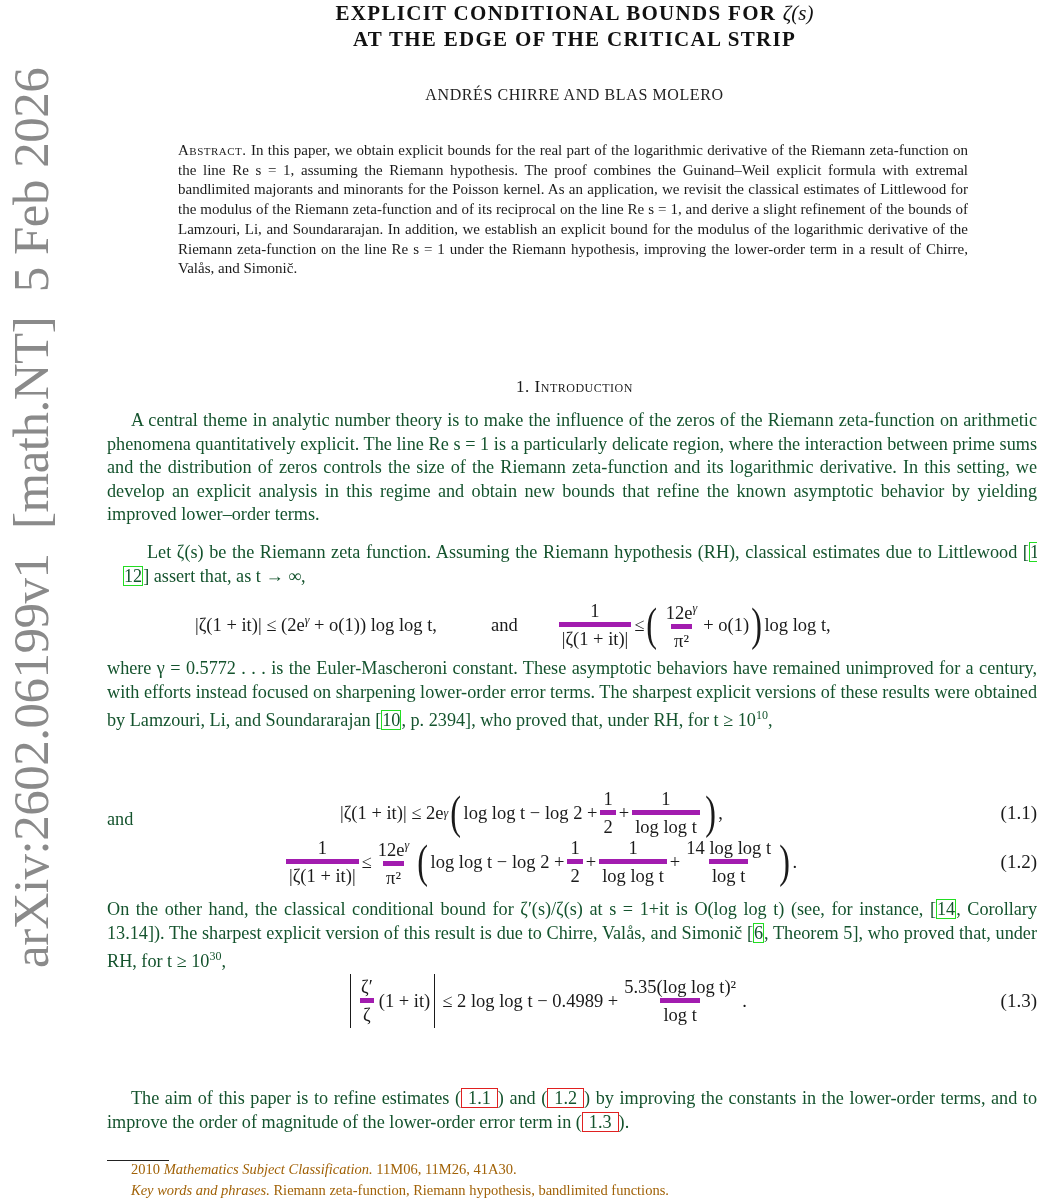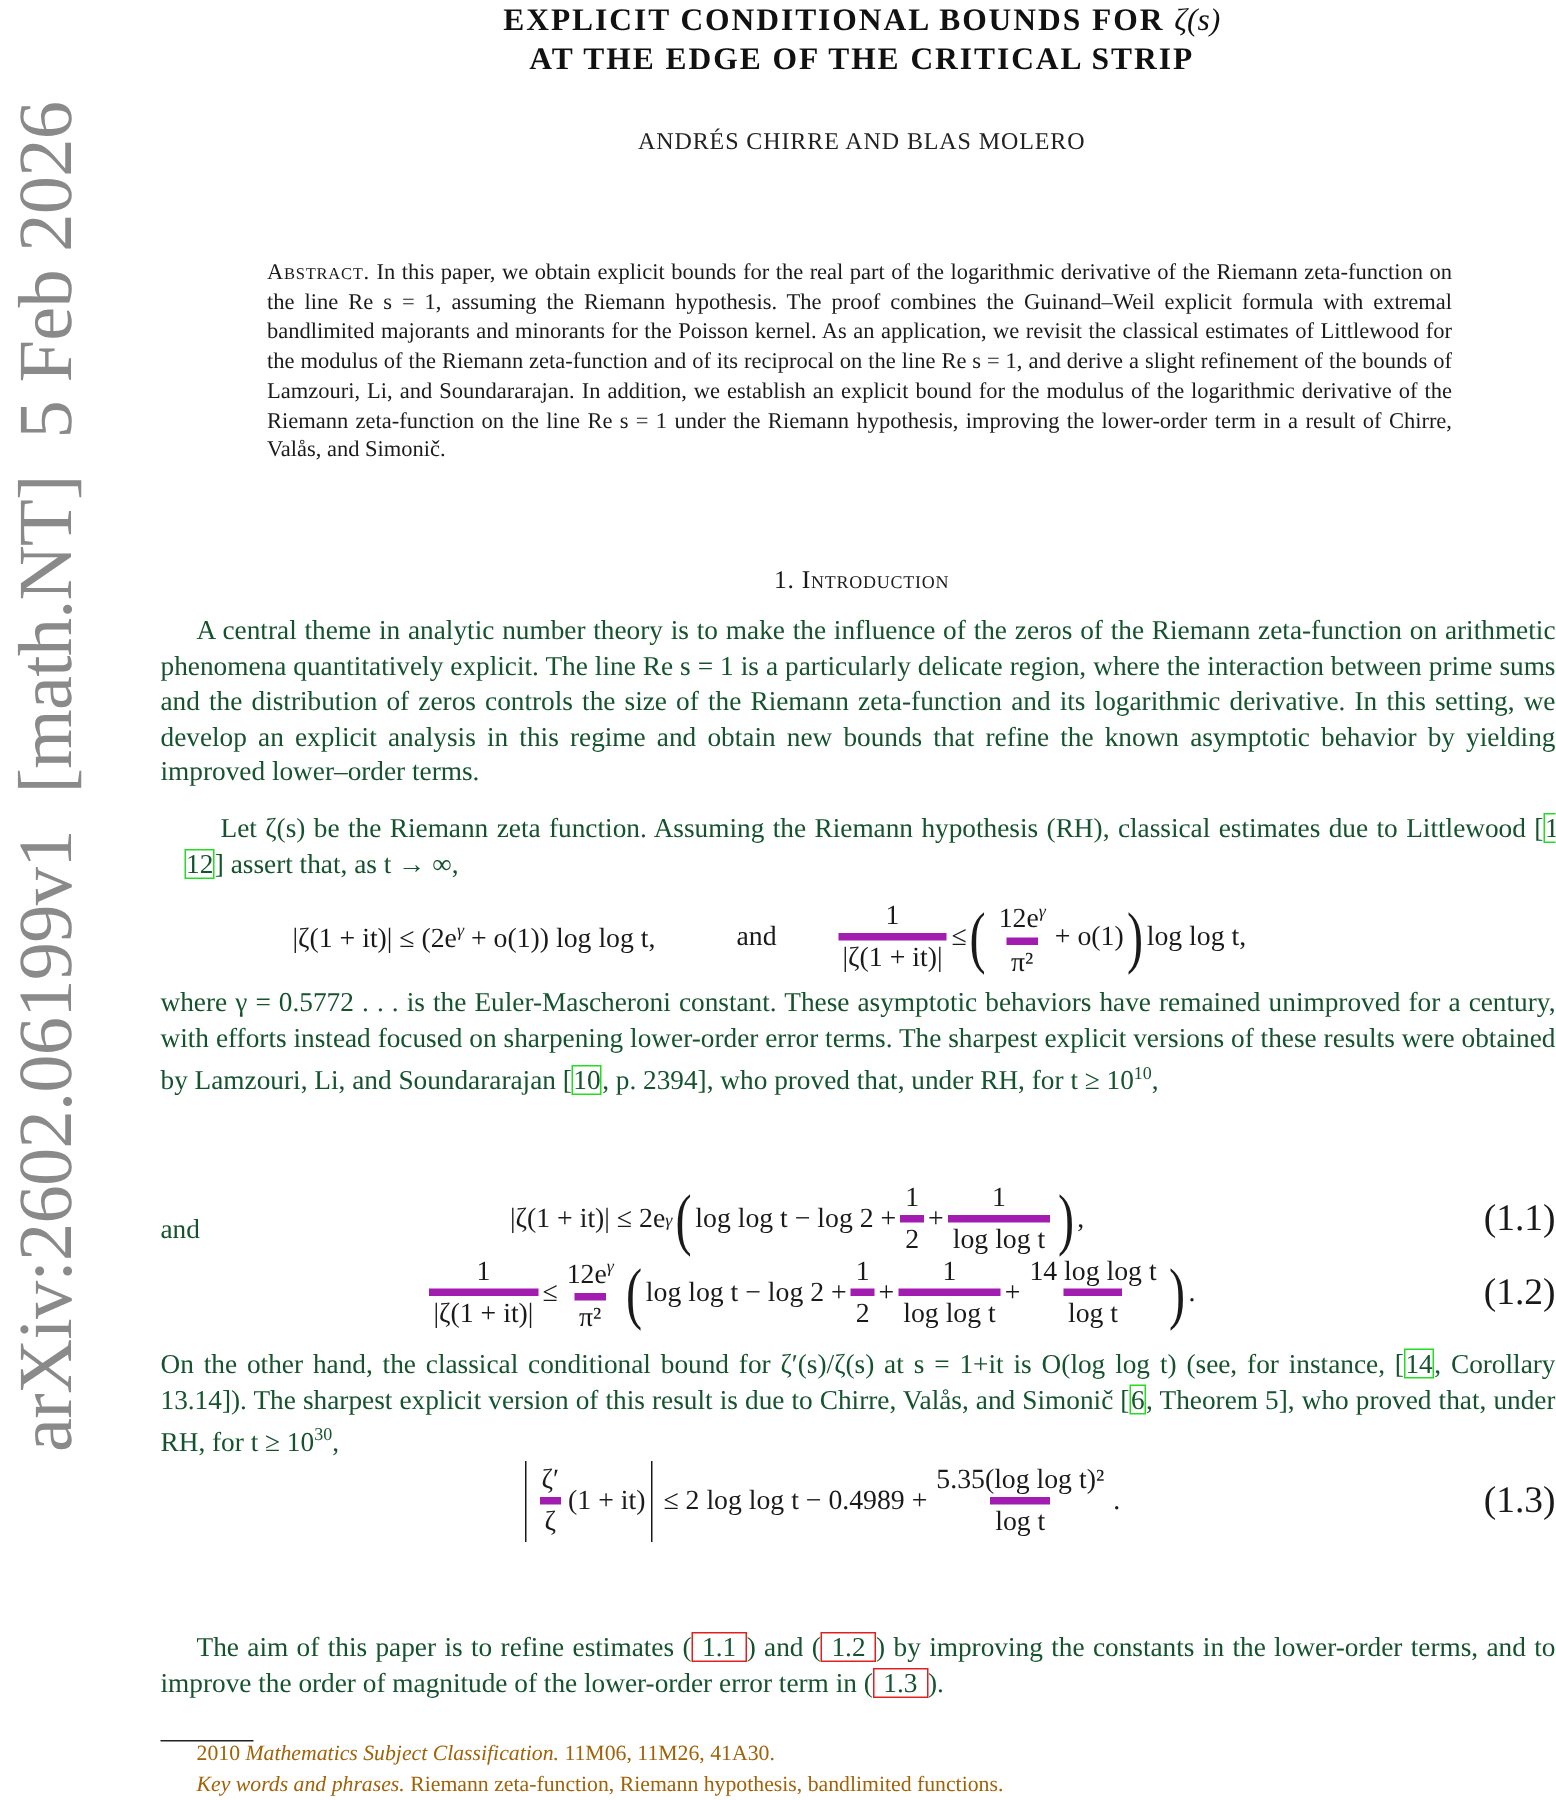--- a/index.html
+++ b/index.html
@@ -24,21 +24,21 @@
   }
   .title i { font-weight: normal; font-style: italic; letter-spacing: 0; }
   .authors {
     position: absolute; left: 0; width: 1149px; top: 86px; text-align: center;
     font-family: "Liberation Serif", serif; font-size: 16px; letter-spacing: 0.6px; color: #222;
   }
 
   .abstract {
     position: absolute; left: 178px; top: 141px; width: 790px;
     font-family: "Liberation Serif", serif; font-size: 15px; line-height: 19.7px;
-    text-align: justify; color: #1a1a1a; margin-top: 32px;
+    text-align: justify; color: #1a1a1a;
   }
   .abstract .sc { font-variant: small-caps; letter-spacing: 0.5px; }
 
   .section-head {
     position: absolute; left: 0; width: 1149px; top: 377px; text-align: center;
     font-family: "Liberation Serif", serif; font-size: 17px; letter-spacing: 0.5px;
   }
   .section-head .sc { font-variant: small-caps; }
 
   .para {
@@ -52,21 +52,21 @@
   .ref-red { outline: 1.5px solid #e02020; outline-offset: -1px; padding: 0 7px; }
 
   .eq {
     position: absolute; font-family: "Liberation Serif", serif; font-size: 18.5px;
     color: #1a1a1a; display: flex; align-items: center; white-space: nowrap;
   }
   .frac { display: inline-flex; flex-direction: column; align-items: center; vertical-align: middle; margin: 0 3px; }
   .frac .num { padding: 0 3px; line-height: 22px; }
   .frac .den { border-top: 5px solid #a21caf; padding: 0 3px; line-height: 24px; }
   .bigparen { font-size: 46px; line-height: 46px; transform: scaleX(0.7); display: inline-block; font-weight: 100; }
-  .eqnum { position: absolute; right: 0; font-family: "Liberation Serif", serif; font-size: 25px; }
+  .eqnum { position: absolute; right: 0; font-family: "Liberation Serif", serif; font-size: 19px; }
   .abs-bar { display: inline-block; border-left: 1.5px solid #1a1a1a; height: 54px; margin: 0 4px; }
 
   .footnote-rule { position: absolute; left: 107px; top: 1160px; width: 62px; height: 1px; background: #222; }
   .footnote {
     position: absolute; left: 131px; font-family: "Liberation Serif", serif; font-size: 14.5px; color: #a16207;
   }
 </style>
 </head>
 <body>
 

